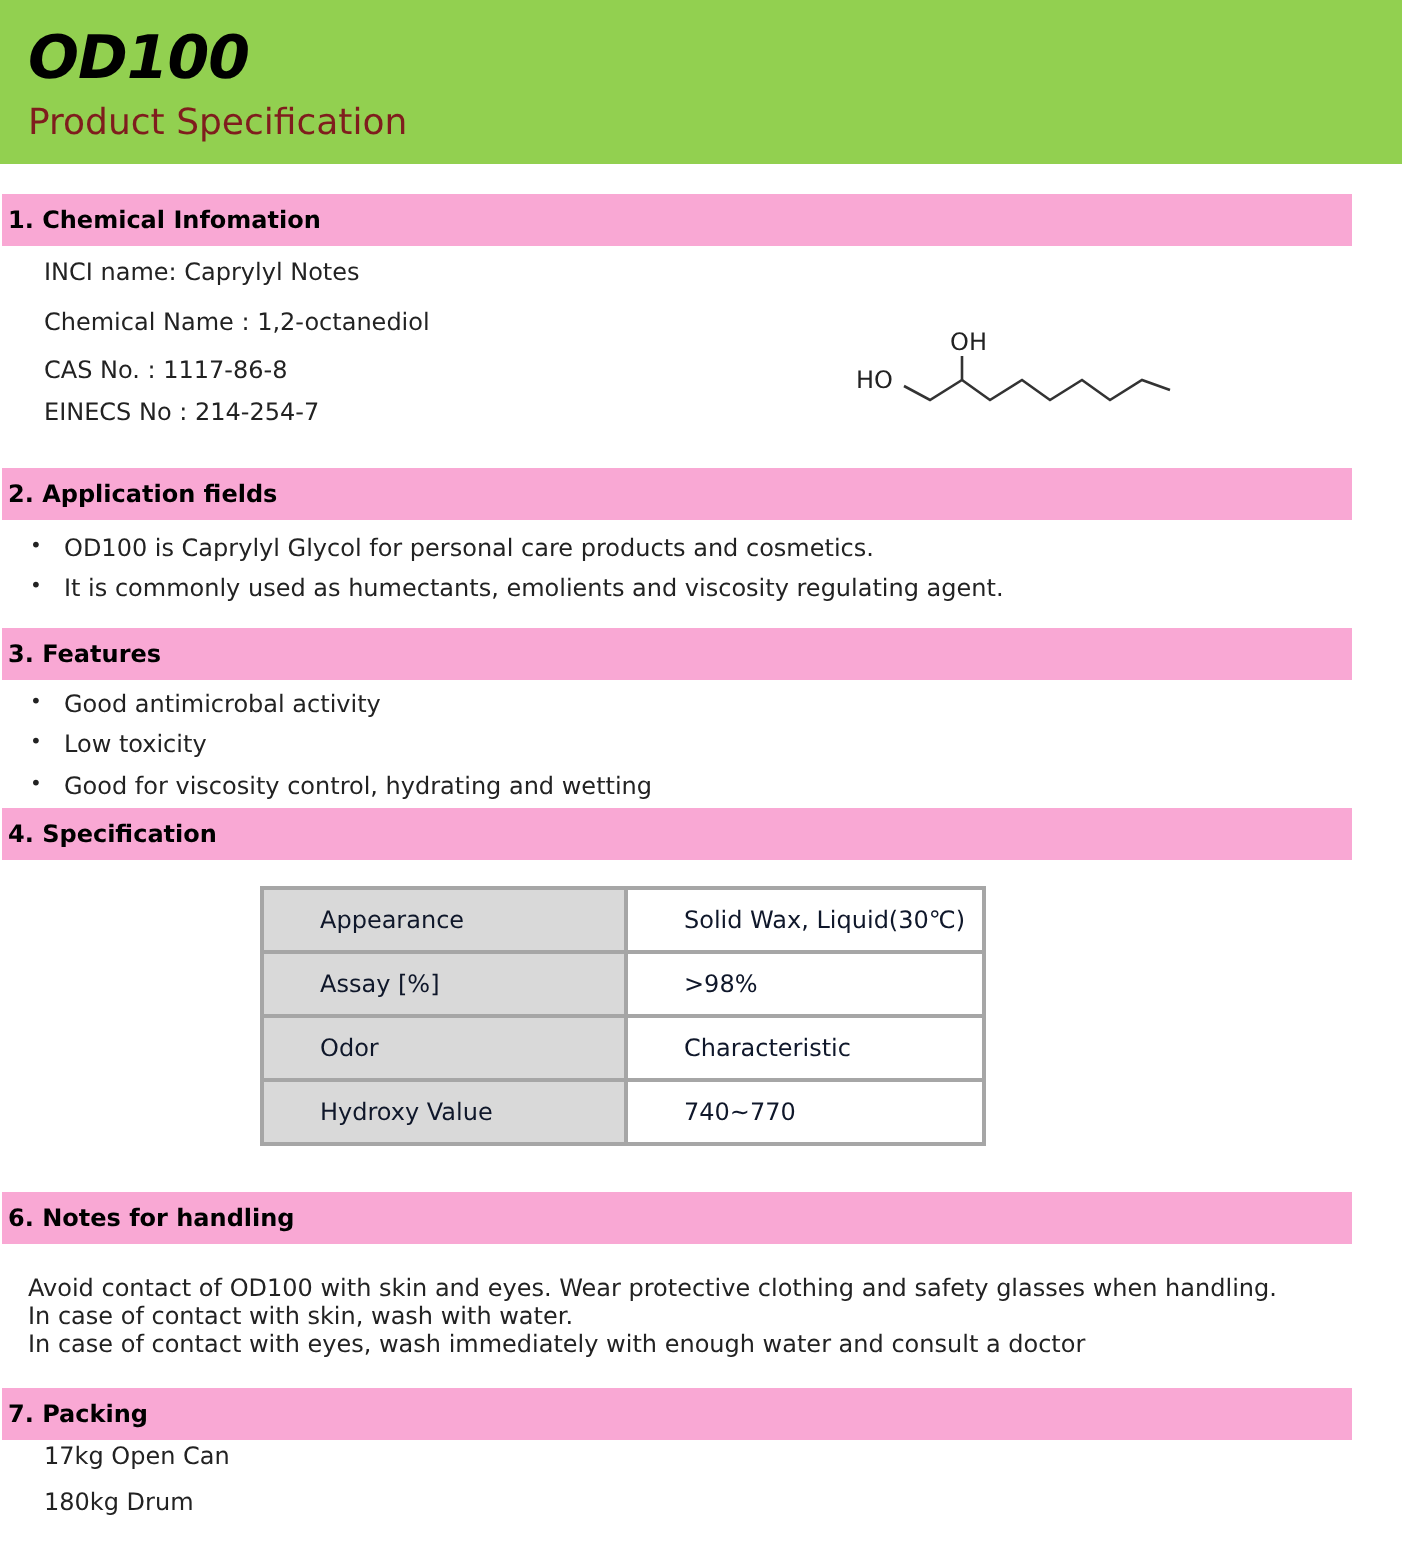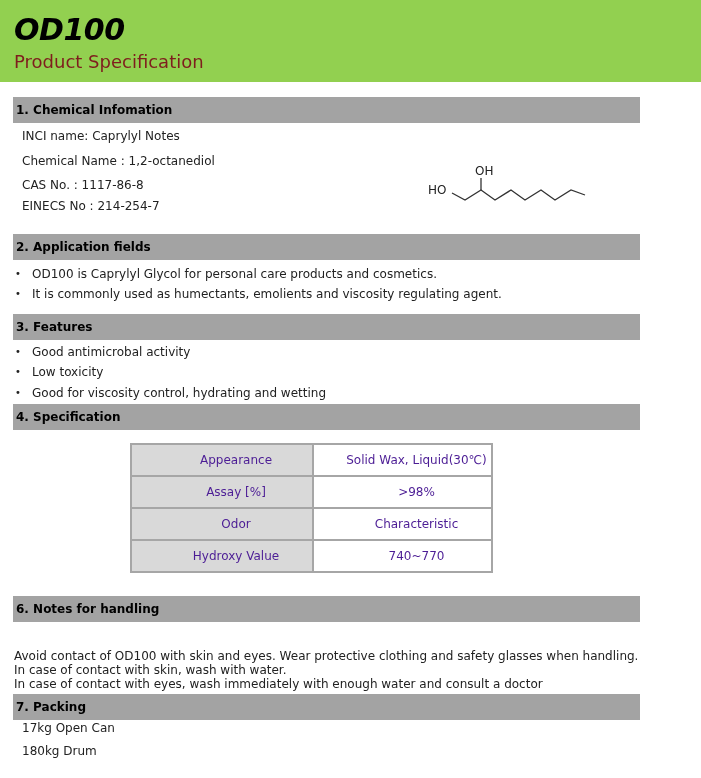--- a/index.html
+++ b/index.html
@@ -3,34 +3,34 @@
   <meta charset="utf-8">
   <style>
     * { margin: 0; padding: 0; box-sizing: border-box; }
     html, body { width: 701px; height: 778px; background: #ffffff; overflow: hidden; }
     body { font-family: "DejaVu Sans", "Liberation Sans", sans-serif; color: #222; font-size: 12px; position: relative; }
 
     .header { position: absolute; left: 0; top: 0; width: 701px; height: 82px; background: #92d050; }
     .header .title { position: absolute; left: 14px; top: 12px; font-size: 30px; font-weight: bold; font-style: italic; color: #000; letter-spacing: -0.5px; font-family: "DejaVu Sans", sans-serif; }
     .header .subtitle { position: absolute; left: 14px; top: 51px; font-size: 18px; color: #7f1d1d; font-family: "DejaVu Sans", sans-serif; }
 
-    .bar { position: absolute; left: 13px; width: 627px; height: 26px; background: #a3a3a3; }
+    .bar { position: absolute; left: 1px; width: 675px; height: 26px; background: #f9a8d4; }
     .bar span { position: absolute; left: 3px; top: 6px; font-size: 12px; font-weight: bold; color: #000; }
 
     .line { position: absolute; font-size: 12px; color: #222; white-space: nowrap; }
     .bullet { position: absolute; font-size: 10px; color: #222; }
 
     .mol { position: absolute; left: 425px; top: 160px; width: 170px; height: 45px; }
 
     table.spec { position: absolute; left: 130px; top: 443px; border-collapse: collapse; width: 363px; }
-    table.spec td { border: 2px solid #a6a6a6; height: 32px; font-size: 12px; padding-left: 28px; color: #4c1d95; text-align: center; }
+    table.spec td { border: 2px solid #a6a6a6; height: 32px; font-size: 12px; padding-left: 28px; color: #0f172a; }
     table.spec td.k { width: 182px; background: #d9d9d9; }
     table.spec td.v { background: #ffffff; }
 
-    .notes { position: absolute; left: 14px; top: 637px; font-size: 12px; line-height: 14px; color: #222; margin-top: 12px; }
+    .notes { position: absolute; left: 14px; top: 637px; font-size: 12px; line-height: 14px; color: #222; }
   </style>
 </head>
 <body>
 
 <div class="header">
   <div class="title">OD100</div>
   <div class="subtitle">Product Specification</div>
 </div>
 
 <div class="bar" style="top:97px;">

